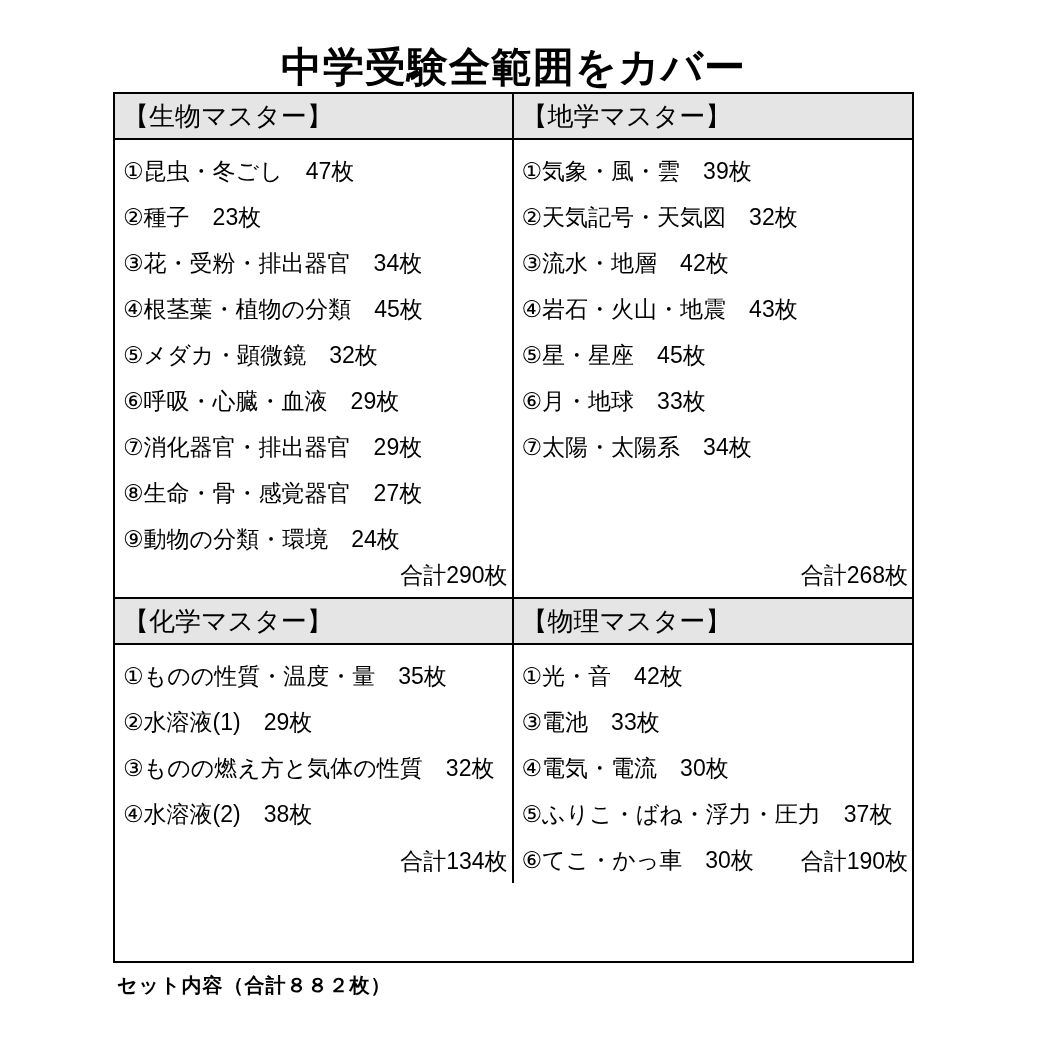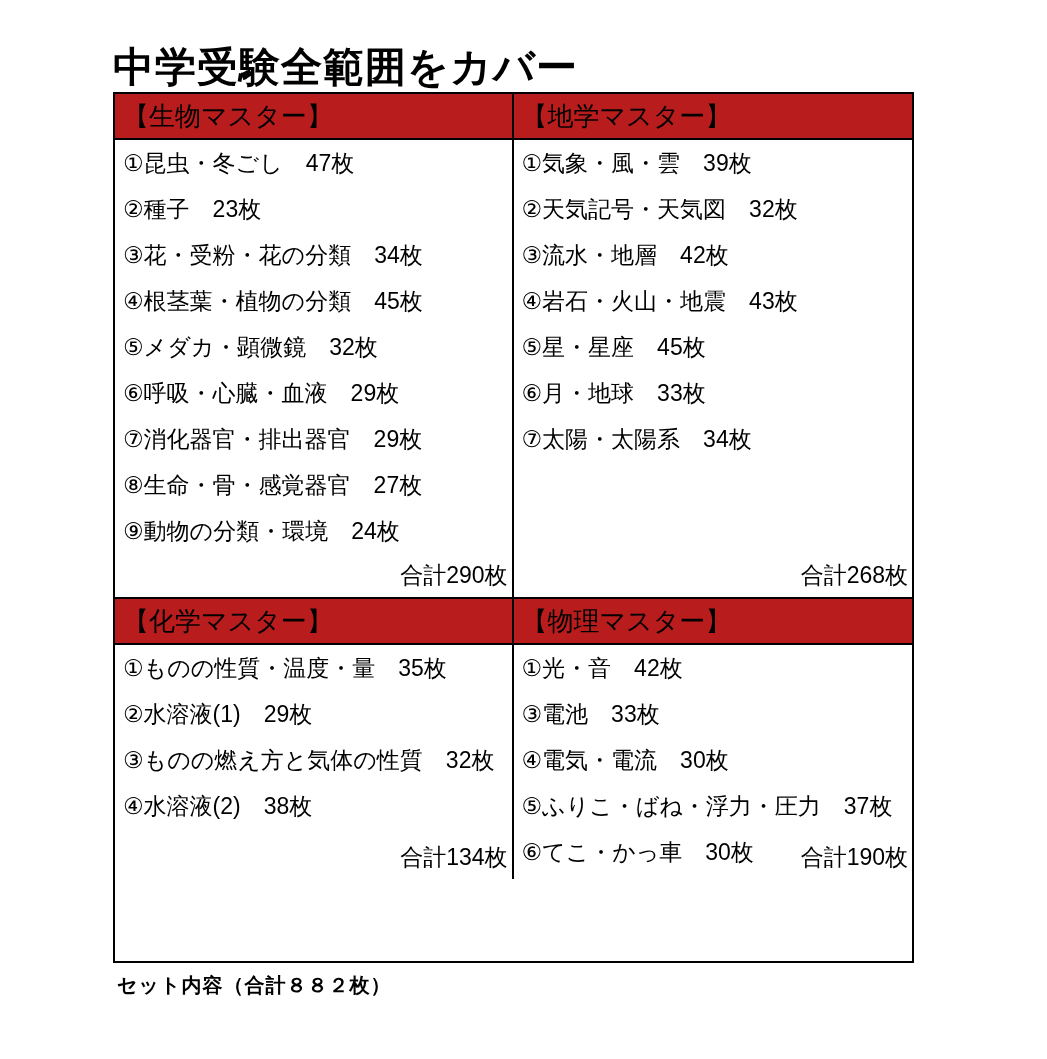--- a/index.html
+++ b/index.html
@@ -7,53 +7,54 @@
     width: 1047px; height: 1059px;
     background: #ffffff;
     font-family: "Liberation Sans", "DejaVu Sans", sans-serif;
     color: #000000;
     position: relative;
     overflow: hidden;
   }
   .page-title {
     position: absolute;
     top: 40px; left: 113px; width: 801px;
+    text-align: center;
     font-size: 41px;
     font-weight: 700;
     letter-spacing: 1px;
     white-space: nowrap;
   }
   .master-table {
     position: absolute;
     left: 113px; top: 92px;
     width: 801px; height: 871px;
     border: 2px solid #000000;
     display: flex;
     flex-direction: column;
   }
   .table-row { display: grid; grid-template-columns: 1fr 1fr; }
   .row-top { height: 503px; }
   .row-bottom { height: 282px; border-top: 2px solid #000000; }
   .cell { display: flex; flex-direction: column; min-width: 0; }
   .cell-left { border-right: 2px solid #000000; }
   .cell-header {
     height: 46px;
-    background: #b91c1c;
+    background: #e5e5e5;
     border-bottom: 2px solid #000000;
     display: flex;
     align-items: center;
     padding-left: 8px;
     font-size: 26px;
     font-weight: 500;
     white-space: nowrap;
   }
   .cell-body {
     position: relative;
     flex: 1;
-    padding-top: 0;
+    padding-top: 8px;
   }
   .item {
     height: 46px;
     display: flex;
     align-items: center;
     padding-left: 8px;
     font-size: 23px;
     font-weight: 500;
     white-space: nowrap;
   }
@@ -81,21 +82,21 @@
 
 <div class="master-table">
 
   <div class="table-row row-top">
     <div class="cell cell-left">
       <div class="cell-header">【生物マスター】</div>
       <div class="cell-body">
         <div>
             <div class="item">①昆虫・冬ごし　47枚</div>
             <div class="item">②種子　23枚</div>
-            <div class="item">③花・受粉・花の分類　34枚</div>
+            <div class="item">③花・受粉・排出器官　34枚</div>
             <div class="item">④根茎葉・植物の分類　45枚</div>
             <div class="item">⑤メダカ・顕微鏡　32枚</div>
             <div class="item">⑥呼吸・心臓・血液　29枚</div>
             <div class="item">⑦消化器官・排出器官　29枚</div>
             <div class="item">⑧生命・骨・感覚器官　27枚</div>
             <div class="item">⑨動物の分類・環境　24枚</div>
           </div>
         <div class="cell-total">合計290枚</div>
       </div>
     </div>

